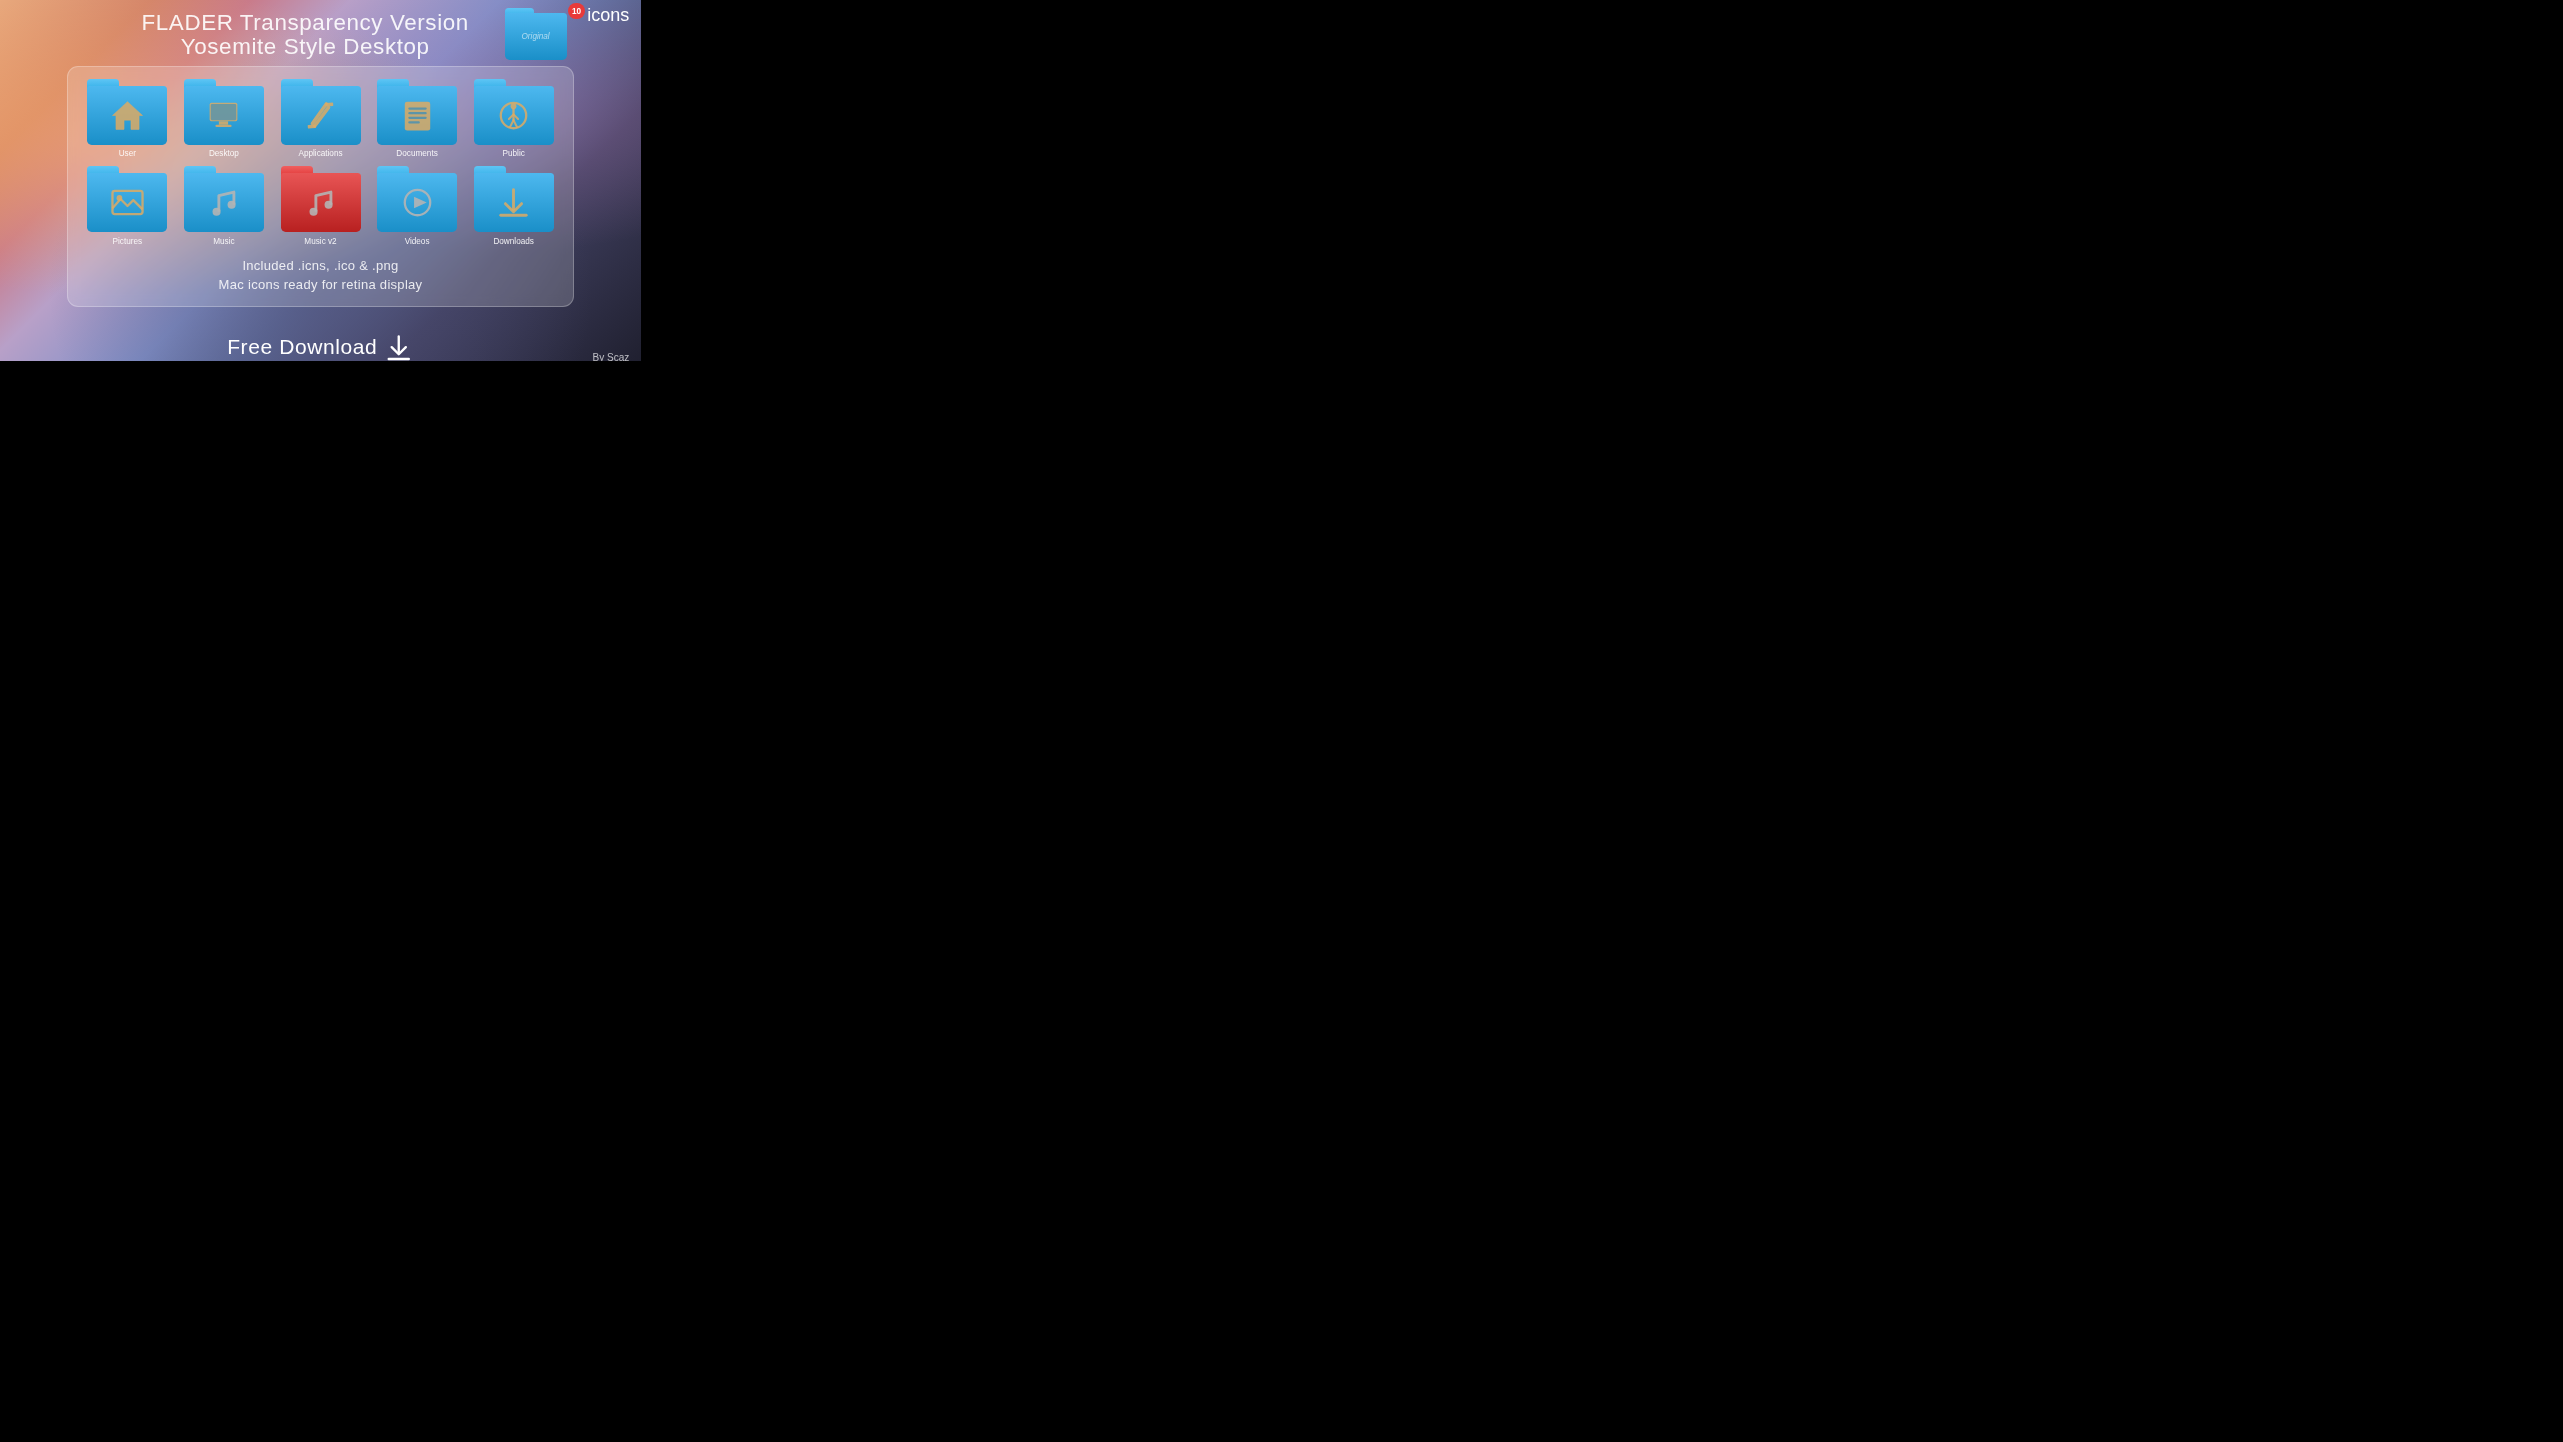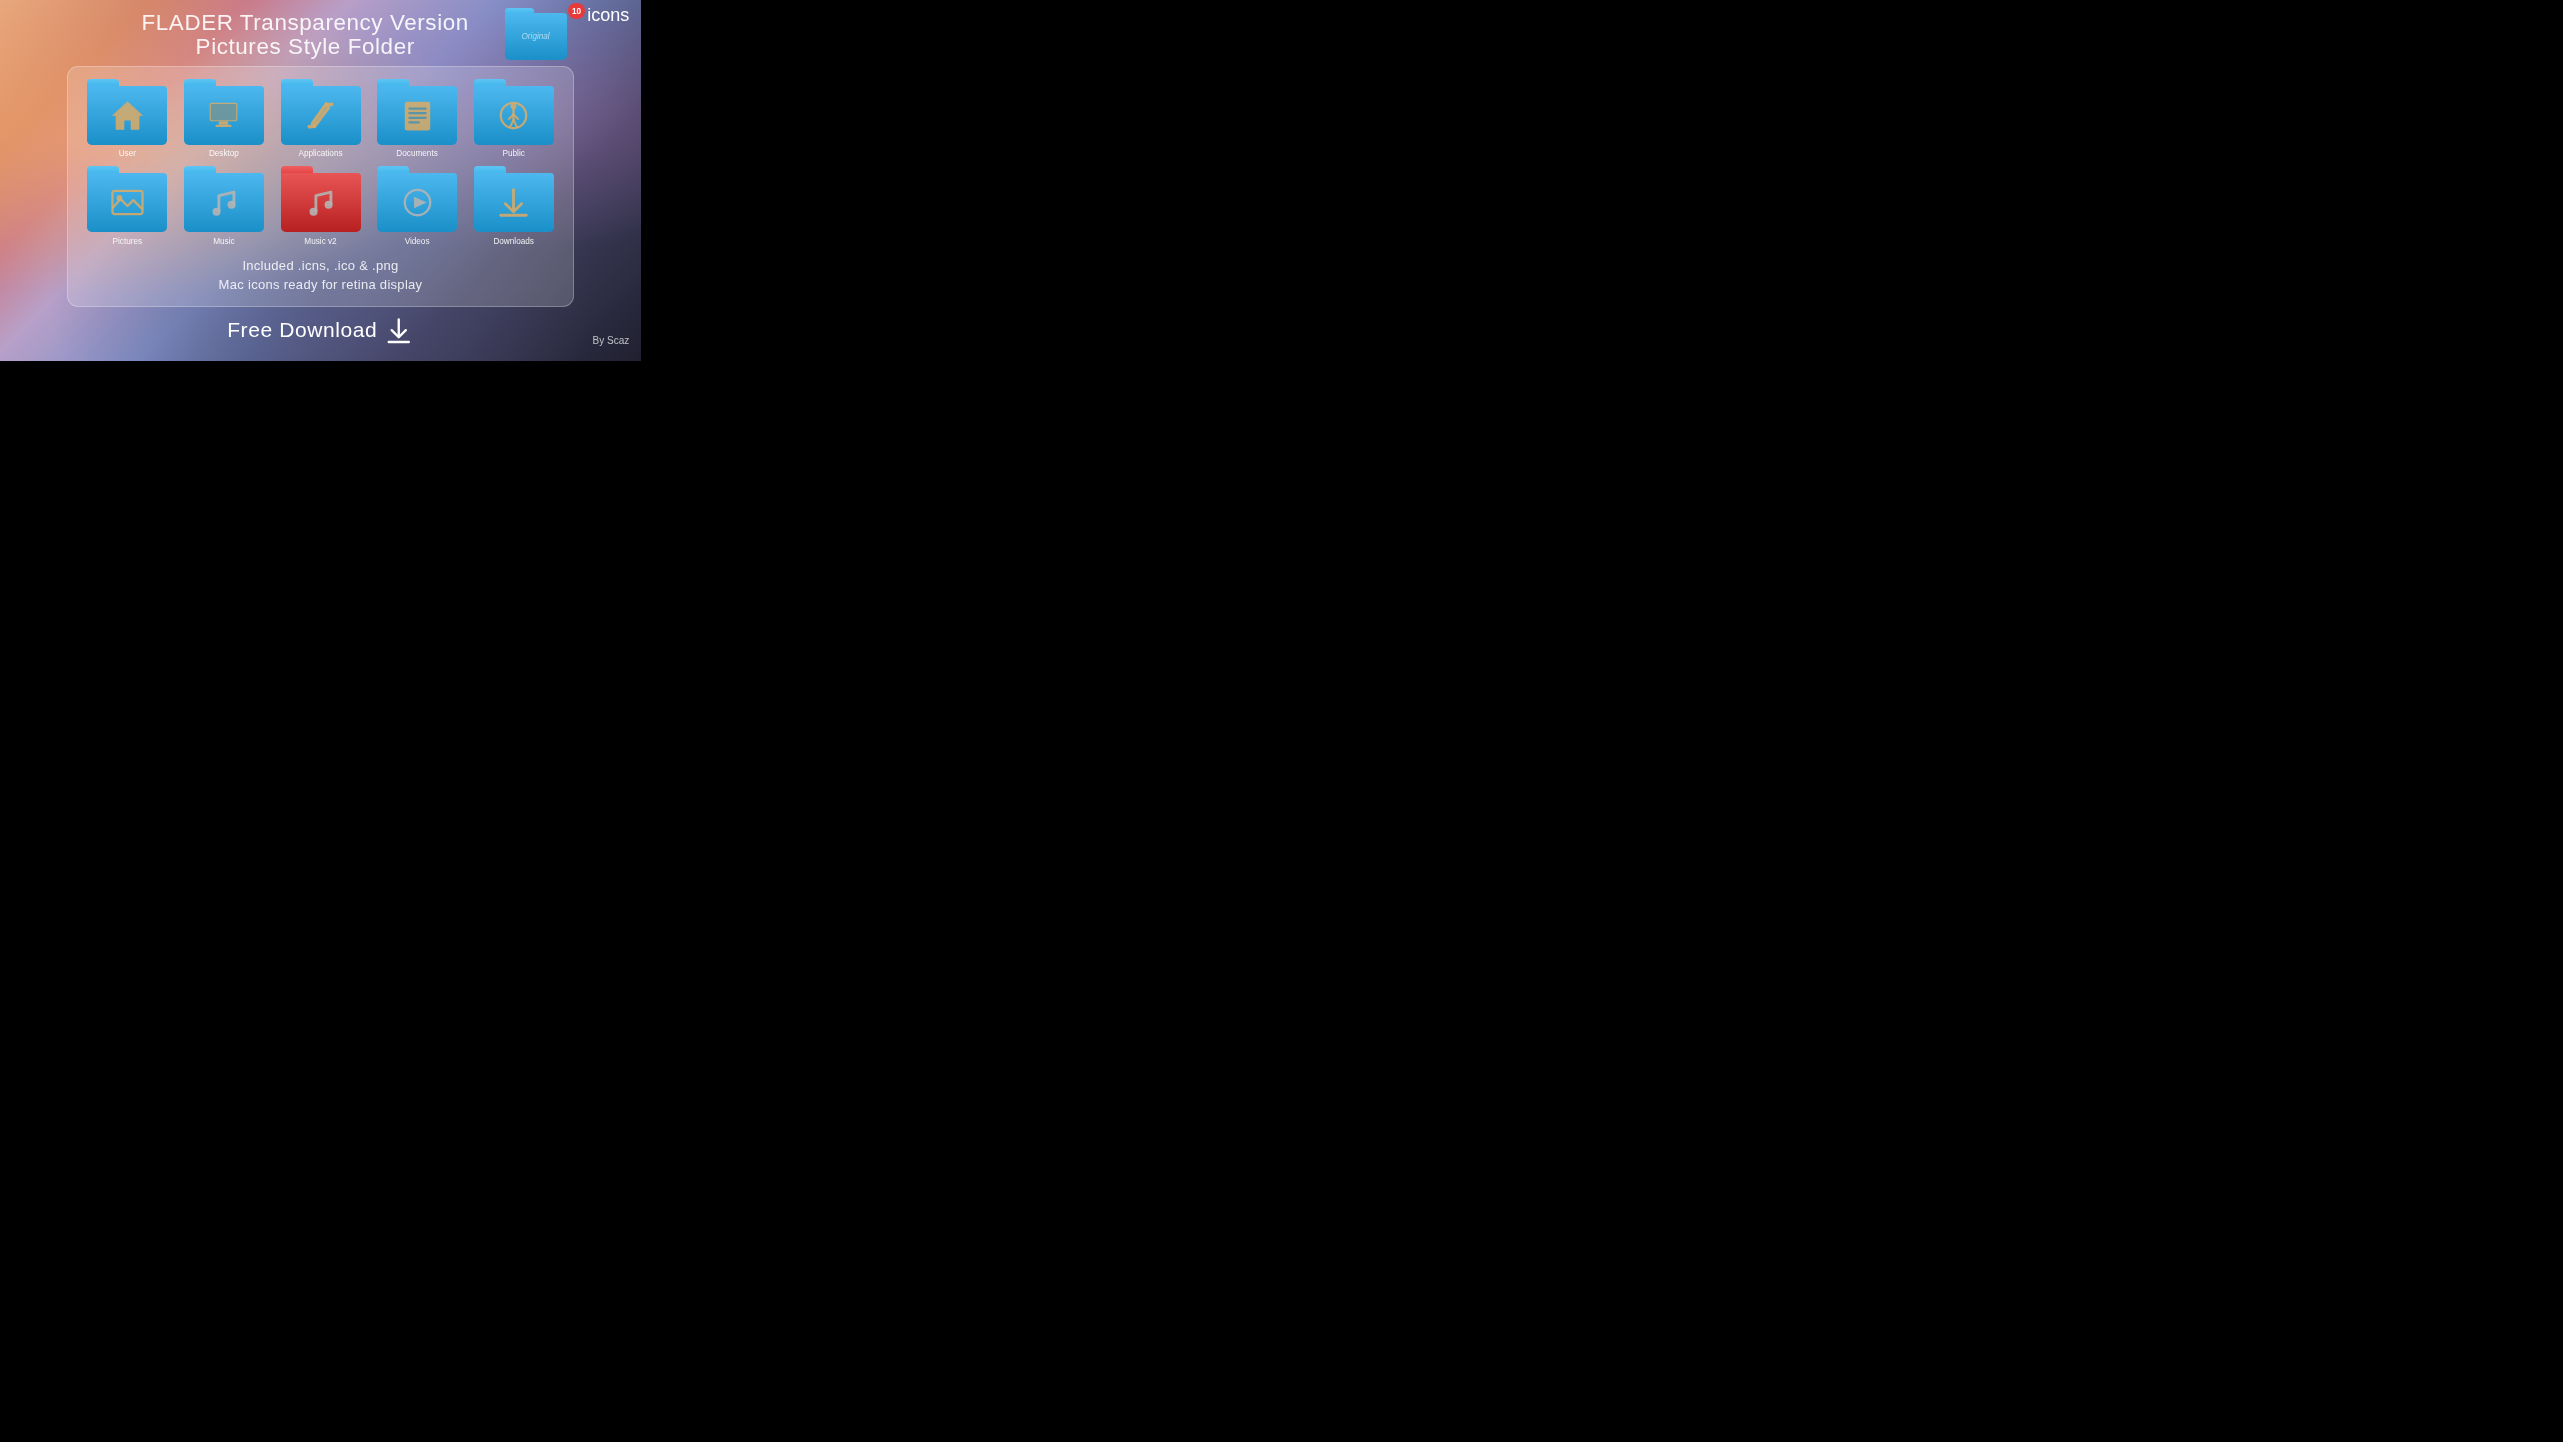--- a/index.html
+++ b/index.html
@@ -190,20 +190,21 @@
       letter-spacing: 0.3px;
     }
 
     
     .footer {
       width: 100%;
       display: flex;
       justify-content: center;
       padding: 8.2px 11.8px;
       position: relative;
+      margin-top: 17px;
     }
 
     .free-download {
       display: flex;
       align-items: center;
       gap: 7px;
       color: white;
       font-size: 21px;
       font-weight: 200;
       letter-spacing: 0.6px;
@@ -241,21 +242,21 @@
 
 <div class="bg"></div>
 <div class="bg-overlay"></div>
 
 <div class="content">
 
   <div class="header">
     <div style="width:94px;"></div>
     <div class="title-block">
       <div class="title-line1">FLADER Transparency Version</div>
-      <div class="title-line2">Pictures Style Folder</div>
+      <div class="title-line2">Yosemite Style Desktop</div>
     </div>
     <div class="corner-folder">
       <div class="folder-original">
         <div class="f-tab blue-folder" style="position:absolute;top:0;left:0;width:29.5px;height:9.4px;border-radius:3.5px 3.5px 0 0;background:linear-gradient(180deg,#5ec5f5,#35b0e8);"></div>
         <div class="f-body blue-folder" style="position:absolute;bottom:0;left:0;width:62px;height:47px;border-radius:2.4px 3.5px 4.7px 4.7px;background:linear-gradient(180deg,#4db8ef,#1a8fc8);display:flex;align-items:center;justify-content:center;">
           <span style="color:rgba(255,255,255,0.6);font-size:8.2px;font-weight:300;font-style:italic;">Original</span>
         </div>
       </div>
       <div style="display:flex;align-items:flex-start;margin-top:-2.4px;">
         <div class="badge">10</div>

